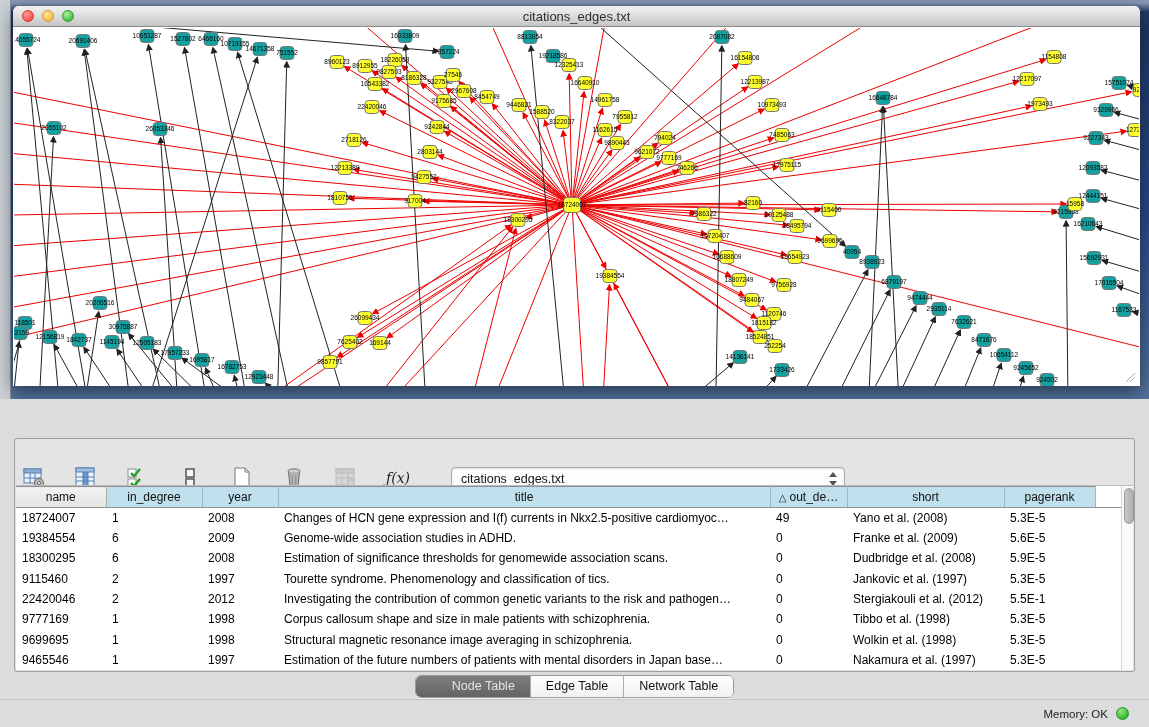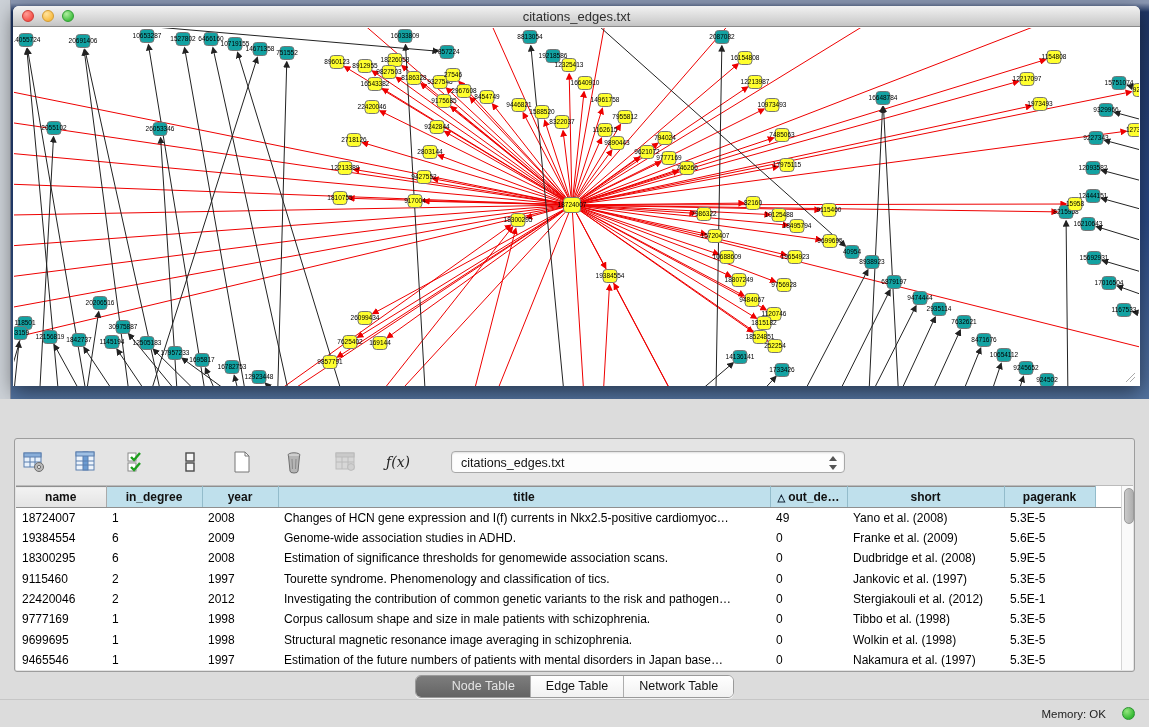--- a/index.html
+++ b/index.html
@@ -41,58 +41,58 @@
   .float-icon .sq1 { position:absolute; left:0; top:3px; width:8px; height:8px; border:1px solid #8d855c; background:#f4f2e4; }
   .float-icon .sq2 { position:absolute; left:4px; top:0; width:8px; height:8px; border:1px solid #33486e; background:transparent; }
   .float-icon .sq3 { position:absolute; left:-1px; top:10px; width:3px; height:3px; background:#33486e; }
   .close-x { position:relative; width:12px; height:12px; }
   .close-x i { position:absolute; left:-1px; top:5px; width:14px; height:3px; background:#1a1a1a; border-radius:1px; }
   .close-x i:first-child { transform:rotate(45deg); }
   .close-x i:last-child  { transform:rotate(-45deg); }
 
   .table-frame { position:absolute; left:14px; top:39px; width:1121px; height:234px;
                  border:1px solid #9d9d9d; border-radius:3px; background:#e4e4e4; }
-  .toolbar { position:absolute; left:6px; top:4px; height:38px; display:flex; align-items:center; gap:26px; }
+  .toolbar { position:absolute; left:6px; top:20px; height:38px; display:flex; align-items:center; gap:26px; }
   .tb-btn { width:26px; height:28px; display:flex; align-items:center; justify-content:center; }
   .tb-btn svg { display:block; }
   .fx-glyph { font-family:"DejaVu Serif", serif; font-style:italic; font-size:14px; color:#222; }
   .combo { position:relative; margin-left:14px; width:394px; height:22px; background:#fdfdfd;
            border:1px solid #a8a8a8; border-radius:4px; box-shadow:inset 0 1px 2px rgba(0,0,0,.12); }
   .combo-text { position:absolute; left:9px; top:4px; font-size:12.5px; color:#111; }
   .stepper { position:absolute; right:6px; top:3px; width:11px; height:16px; }
   .stepper .up, .stepper .dn { position:absolute; left:2px; width:0; height:0;
            border-left:4px solid transparent; border-right:4px solid transparent; }
   .stepper .up { top:1px; border-bottom:5px solid #555; }
   .stepper .dn { bottom:1px; border-top:5px solid #555; }
 
   .table-wrap { position:absolute; left:1px; right:1px; top:46px; bottom:1px;
                 background:#fff; display:flex; border-top:1px solid #bbb; }
   table.data { border-collapse:collapse; table-layout:fixed; flex:0 0 auto; width:1105px; }
-  table.data th { height:21px; font-weight:bold; font-size:12px; color:#111;
+  table.data th { height:21px; font-weight:normal; font-size:12px; color:#111;
                   background:#bfe0ec; border-right:1px solid #93bccb;
                   border-top:1px solid #8f8f8f; border-bottom:1px solid #8f8f8f;
                   white-space:nowrap; overflow:hidden; }
   table.data th.gray { background:linear-gradient(180deg,#f2f2f2,#e3e3e3); border-right:1px solid #aaa; }
   table.data th.empty { background:#fff; border-top:1px solid #fff; border-bottom:1px solid #8f8f8f; border-right:none; }
   table.data td { height:16px; font-size:12px; color:#000; padding:0 6px;
                   white-space:nowrap; overflow:hidden; }
   .sort-tri { font-size:10px; margin-right:3px; color:#123; }
   .vscroll { width:15px; background:#fafafa; border-left:1px solid #d5d5d5; position:relative; }
   .vscroll .thumb { position:absolute; left:2px; top:2px; width:10px; height:36px;
                     background:linear-gradient(90deg,#c9c9c9,#aeaeae); border:1px solid #9a9a9a; border-radius:6px; }
 
   .tabs-row { position:absolute; left:0; right:0; top:276px; display:flex; justify-content:center; }
   .segmented { display:flex; border:1px solid #9a9a9a; border-radius:6px; overflow:hidden;
                background:#fff; box-shadow:0 1px 0 rgba(255,255,255,.7); }
   .seg-tab { padding:0 15px; height:21px; line-height:21px; font-size:12.5px; color:#111;
              background:linear-gradient(180deg,#ffffff,#f1f1f1); }
   .seg-tab + .seg-tab { border-left:1px solid #adadad; }
   .seg-tab.selected { background:linear-gradient(180deg,#7d7d7d,#646464); color:#e4e4e4;padding-left:36px; }
 
-  .status-right { position:absolute; right:14px; bottom:7px; display:flex; align-items:flex-end; gap:16px; }
+  .status-right { position:absolute; right:20px; bottom:7px; display:flex; align-items:flex-end; gap:8px; }
   .status-text { font-size:11.5px; color:#222; }
   .led { width:13px; height:13px; border-radius:50%;
          background:radial-gradient(circle at 35% 30%,#95e77f,#35b933 70%); border:1px solid #2a9330; }
   .hairline { position:absolute; left:0; right:0; top:300px; height:1px; background:#c6c6c6; }
 </style>
 </head>
 <body>
 
 <div class="mdi">
   <div class="west-strip"></div>

